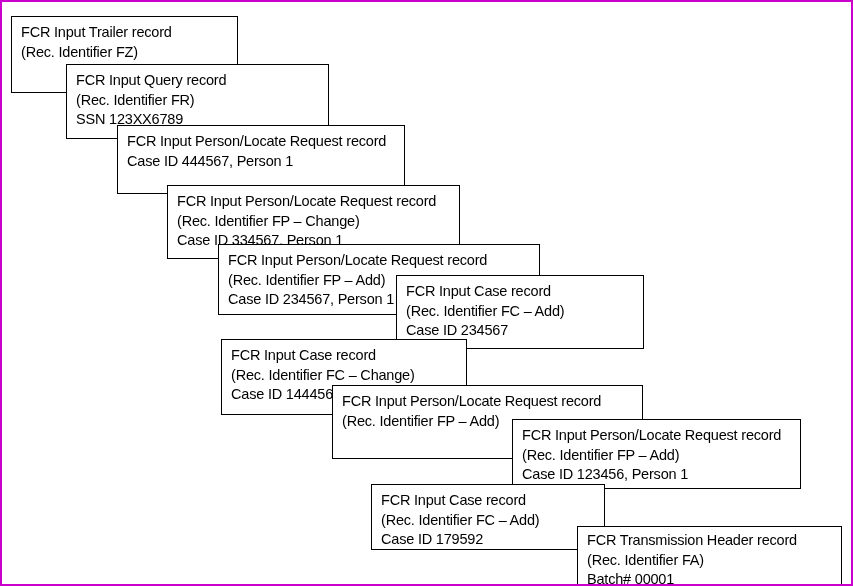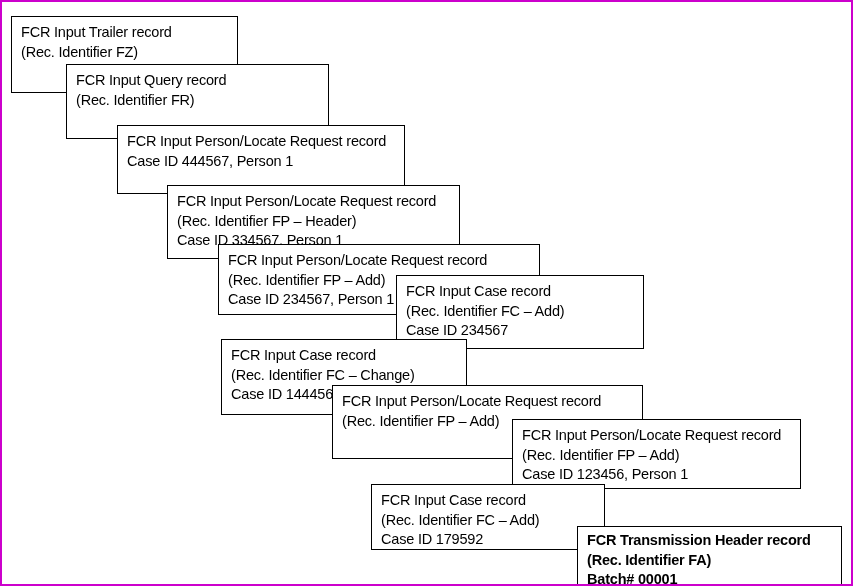--- a/index.html
+++ b/index.html
@@ -35,30 +35,31 @@
 
   <div class="rb" style="left:9px; top:14px; width:227px; height:77px;">
     <div class="l">FCR Input Trailer record</div>
     <div class="l">(Rec. Identifier FZ)</div>
     <div class="l"></div>
   </div>
 
   <div class="rb" style="left:64px; top:62px; width:263px; height:75px;">
     <div class="l">FCR Input Query record</div>
     <div class="l">(Rec. Identifier FR)</div>
+    <div class="l">SSN 123XX6789</div>
   </div>
 
   <div class="rb" style="left:115px; top:123px; width:288px; height:69px;">
     <div class="l">FCR Input Person/Locate Request record</div>
     <div class="l">Case ID 444567, Person 1</div>
   </div>
 
   <div class="rb" style="left:165px; top:183px; width:293px; height:74px;">
     <div class="l">FCR Input Person/Locate Request record</div>
-    <div class="l">(Rec. Identifier FP – Header)</div>
+    <div class="l">(Rec. Identifier FP – Change)</div>
     <div class="l">Case ID 334567, Person 1</div>
   </div>
 
   <div class="rb" style="left:216px; top:242px; width:322px; height:71px;">
     <div class="l">FCR Input Person/Locate Request record</div>
     <div class="l">(Rec. Identifier FP – Add)</div>
     <div class="l">Case ID 234567, Person 1</div>
   </div>
 
   <div class="rb" style="left:394px; top:273px; width:248px; height:74px;">
@@ -83,19 +84,19 @@
     <div class="l">(Rec. Identifier FP – Add)</div>
     <div class="l">Case ID 123456, Person 1</div>
   </div>
 
   <div class="rb" style="left:369px; top:482px; width:234px; height:66px;">
     <div class="l">FCR Input Case record</div>
     <div class="l">(Rec. Identifier FC – Add)</div>
     <div class="l">Case ID 179592</div>
   </div>
 
-  <div class="rb" style="left:575px; top:524px; width:265px; height:60px; padding-top:4px;font-weight:bold;">
+  <div class="rb" style="left:575px; top:524px; width:265px; height:60px; padding-top:4px;">
     <div class="l">FCR Transmission Header record</div>
     <div class="l">(Rec. Identifier FA)</div>
     <div class="l">Batch# 00001</div>
   </div>
 
 </div>
 
 </body></html>

